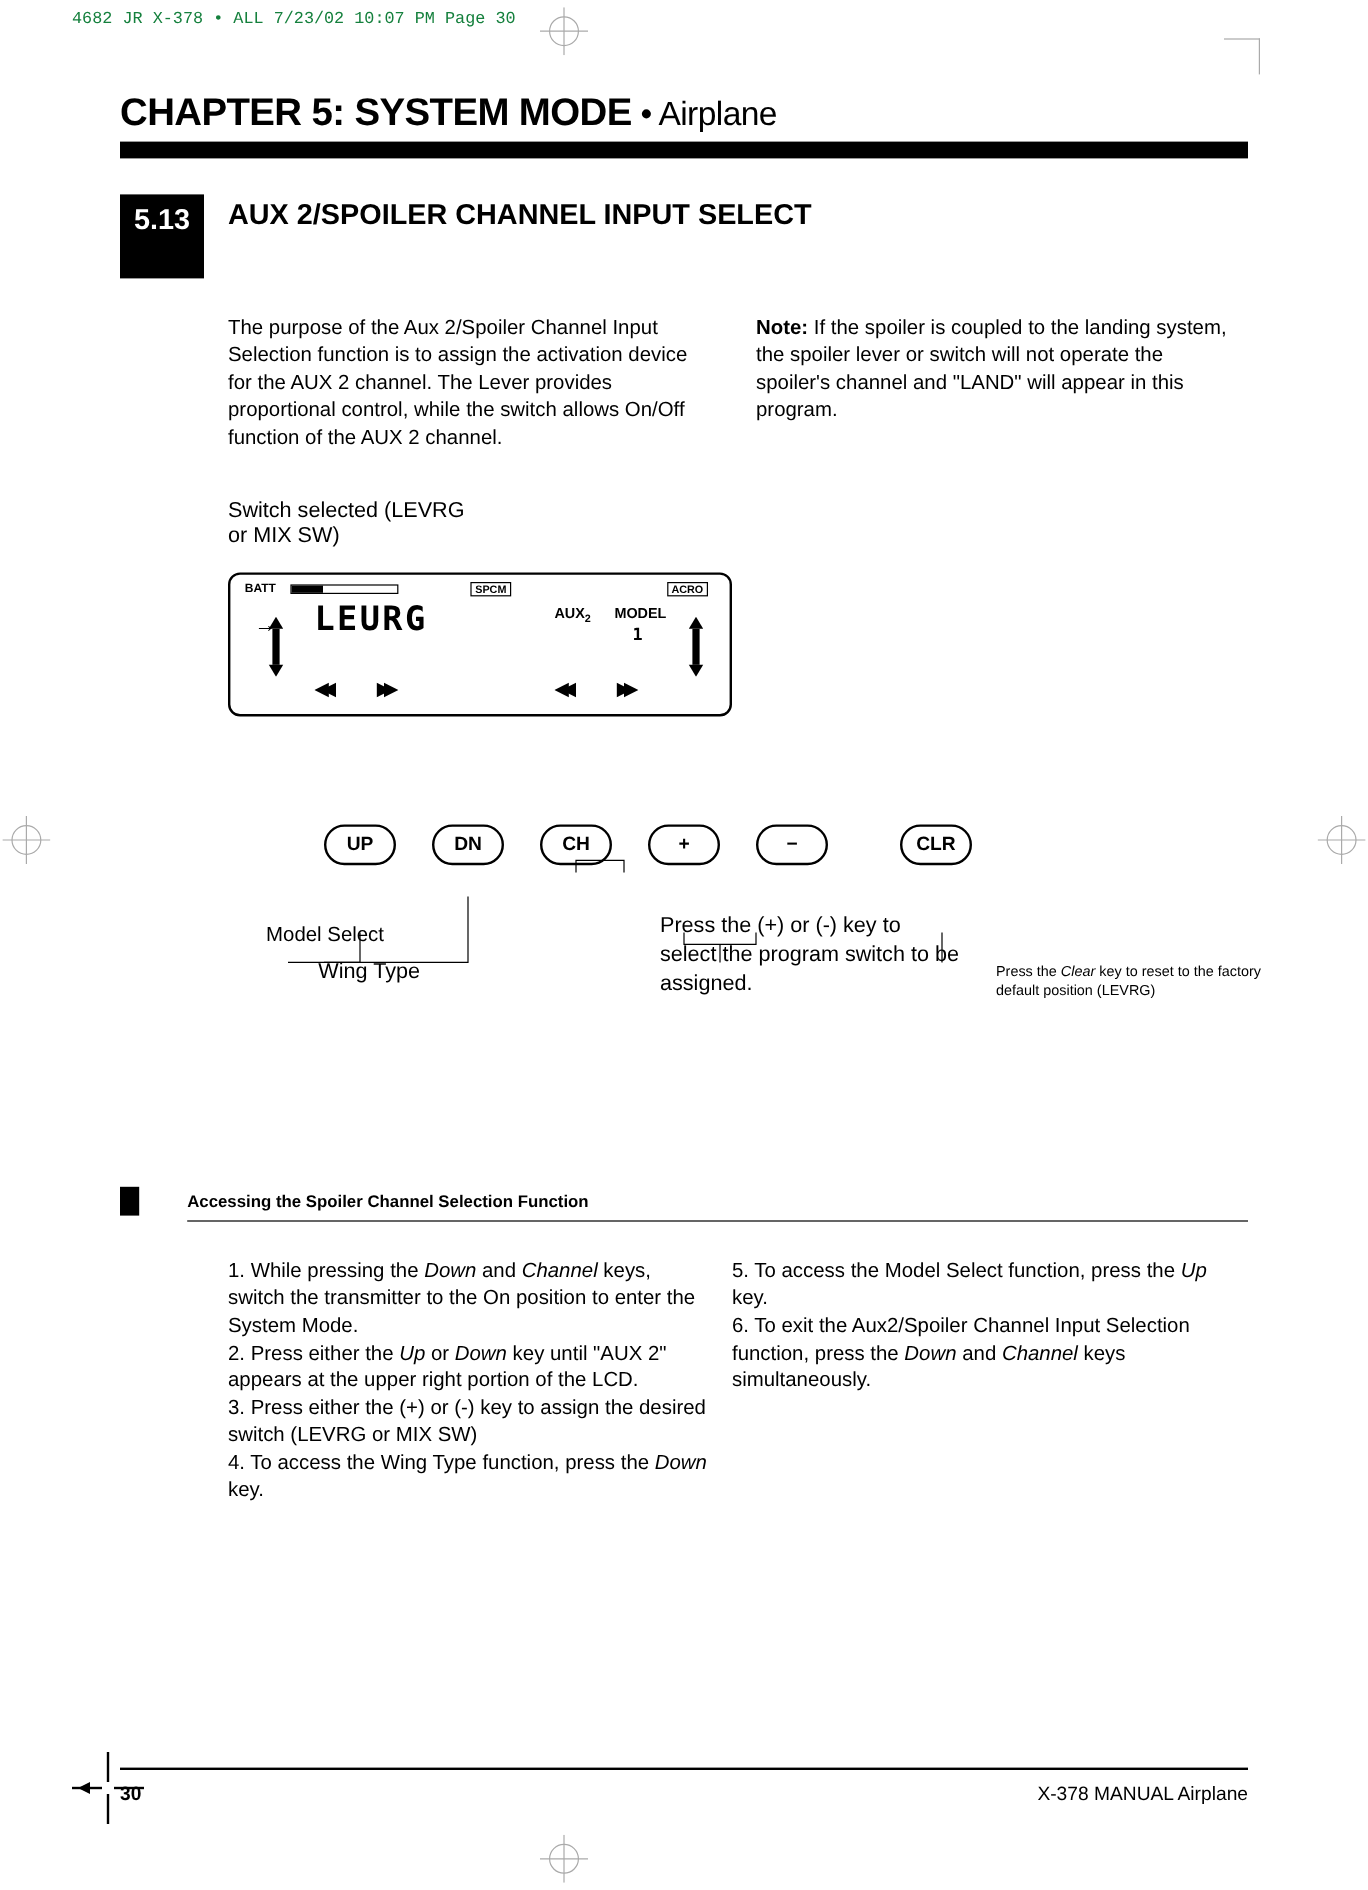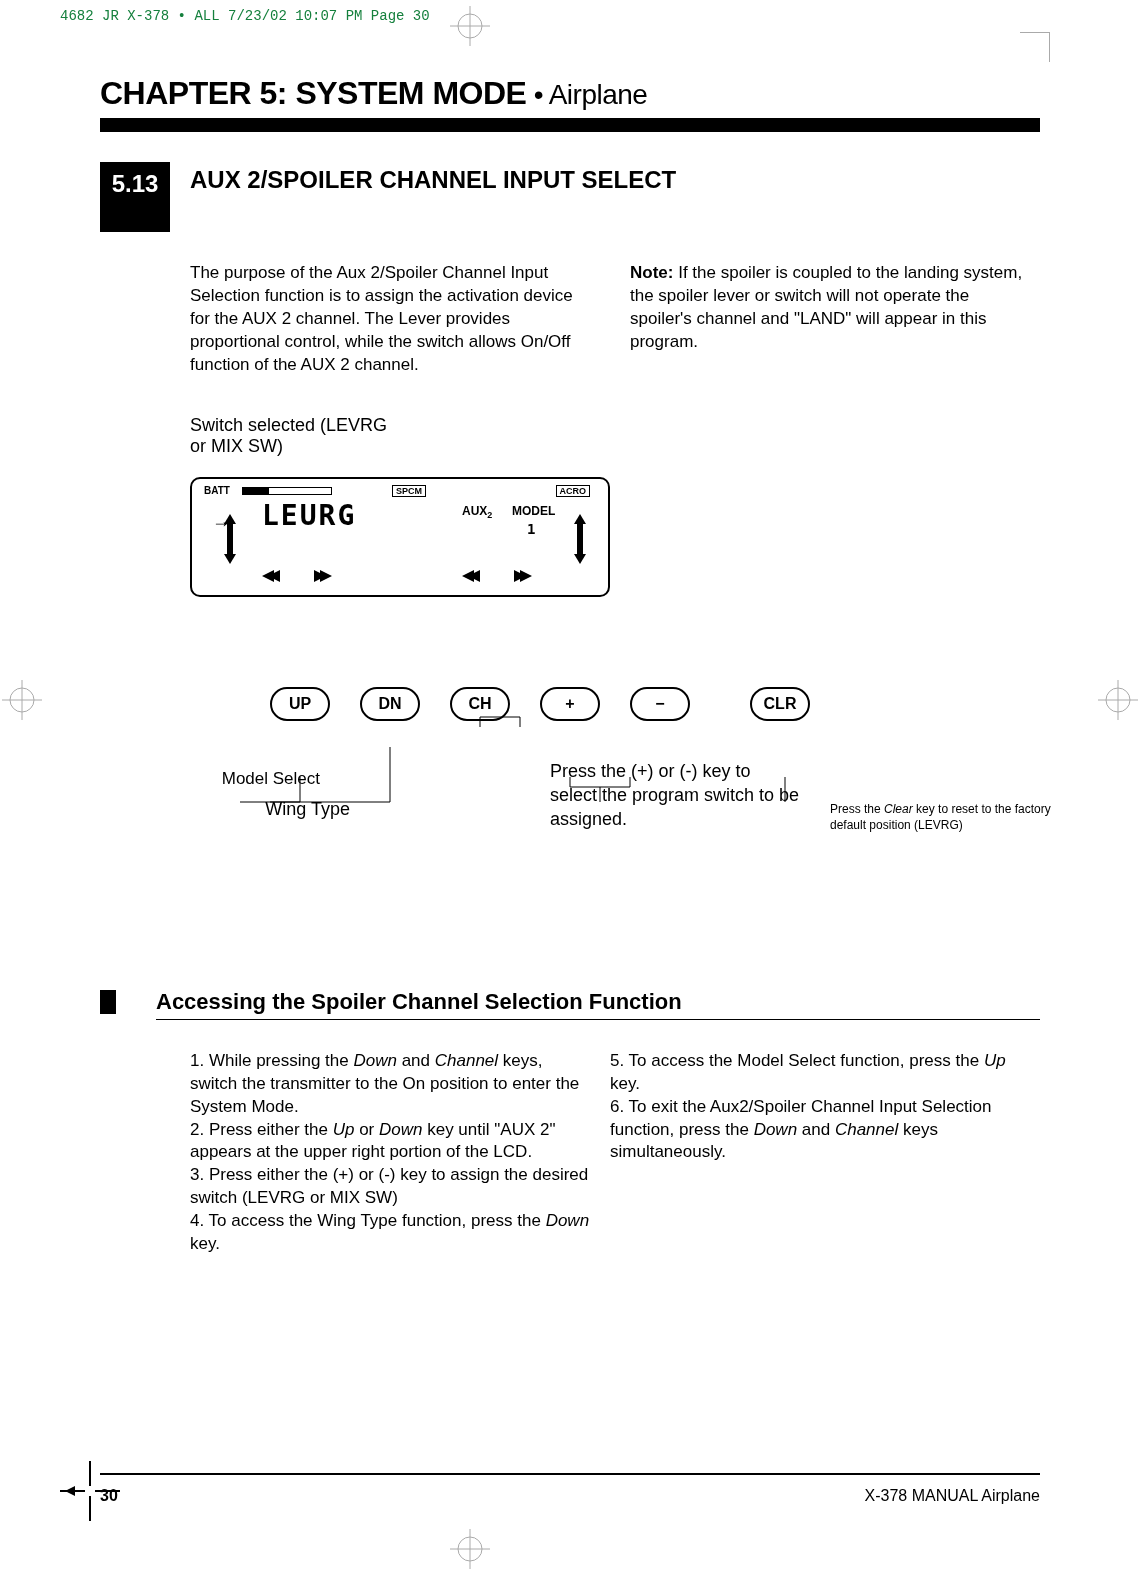--- a/index.html
+++ b/index.html
@@ -177,21 +177,21 @@
     display: flex;
     align-items: center;
   }
   .black-sq {
     width: 16px;
     height: 24px;
     background: #000;
     margin-right: 40px;
   }
   .access-title {
-    font-size: 22px;
+    font-size: 14px;
     font-weight: bold;
   }
   .access-rule {
     border-top: 1px solid #000;
     margin-left: 56px;
     margin-top: 4px;
   }
   .two-col-2 {
     display: flex;
     gap: 20px;

